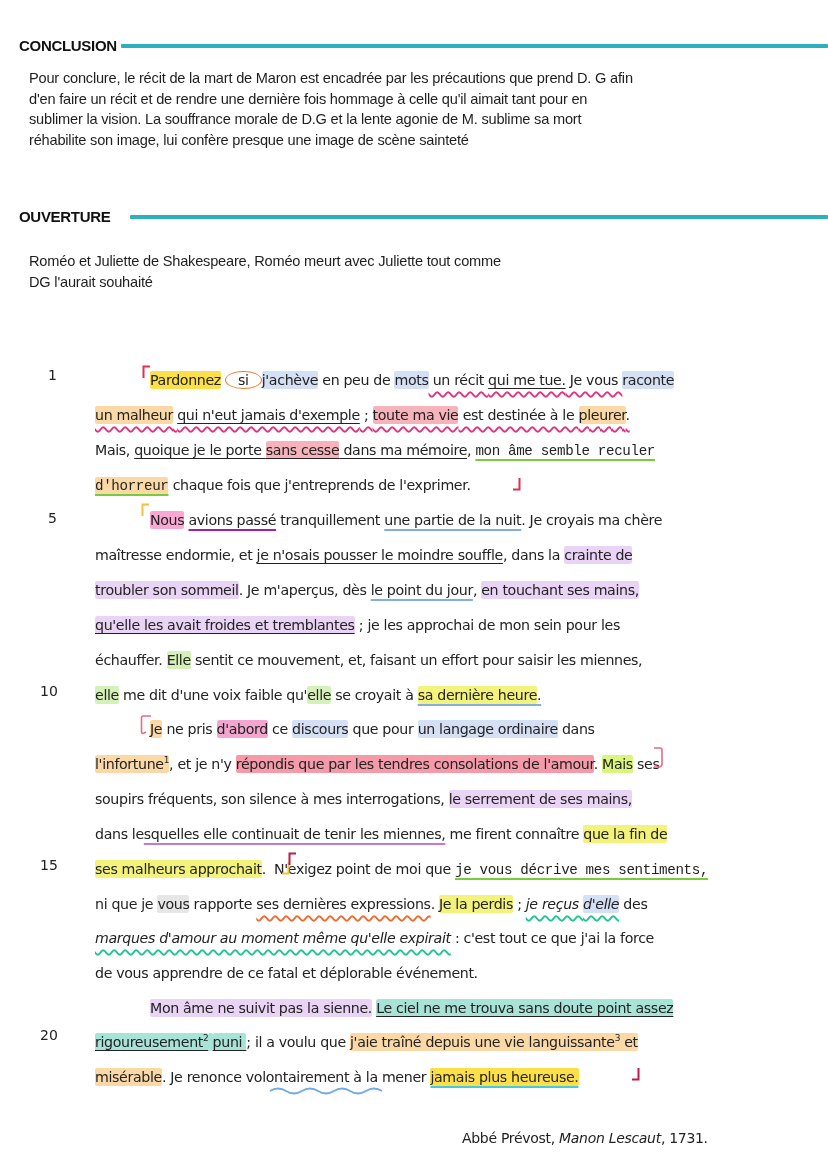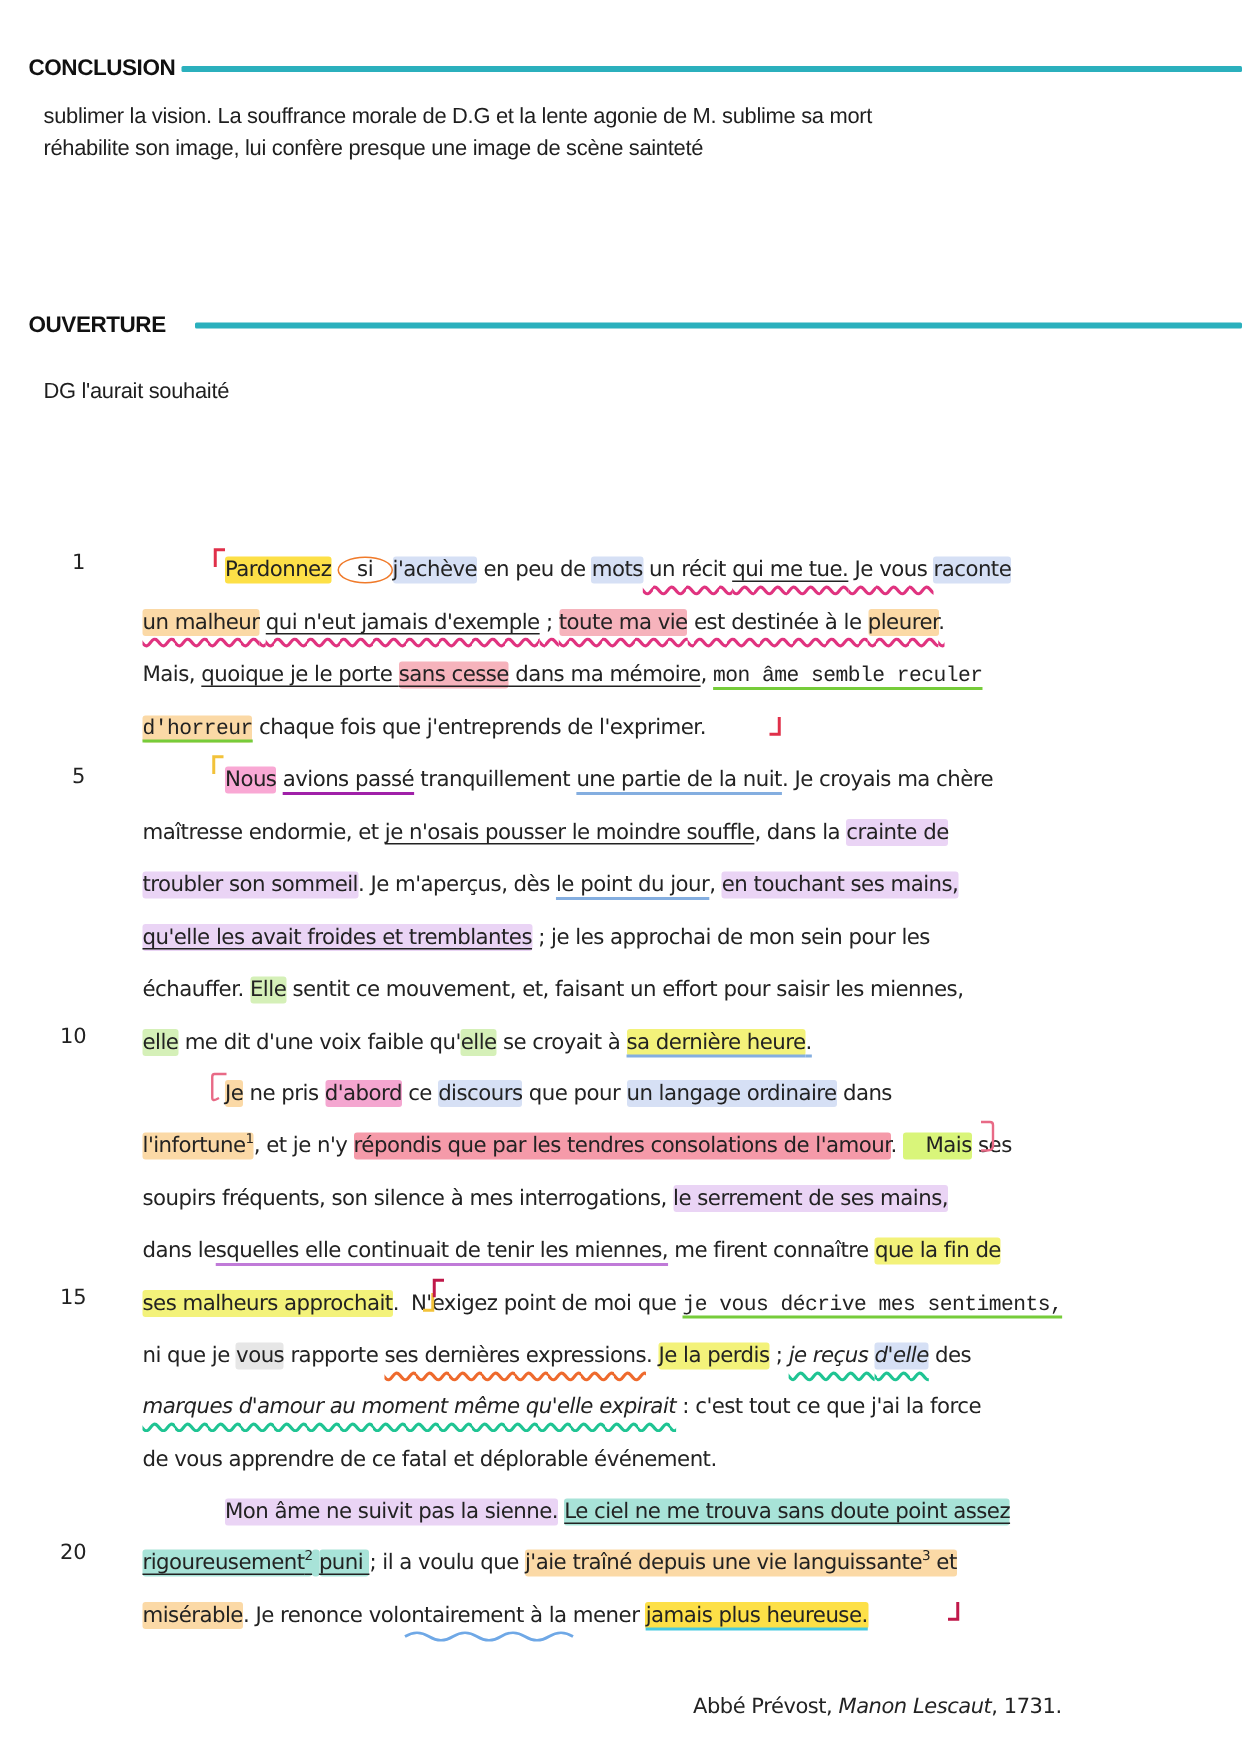--- a/index.html
+++ b/index.html
@@ -14,21 +14,21 @@
   .hl{padding:1px 0;border-radius:2px;}
   .hl-pink{background:#fde047;}
   .hl-magenta{background:#f4a6d0;}
   .hl-rose{background:#f6b3bc;}
   .hl-red{background:#f59aa9;}
   .hl-blue{background:#d6e0f5;}
   .hl-lightblue{background:#f9a8d4;text-align:right;}
   .hl-orange{background:#fbd9a6;}
   .hl-yellow{background:#f3f27a;text-align:center;}
   .hl-green{background:#d5f0b8;}
-  .hl-lime{background:#d9f57a;padding-left:15px;}
+  .hl-lime{background:#d9f57a;}
   .hl-lilac{background:#ead4f5;}
   .hl-teal{background:#a8e3d8;}
   .hl-grey{background:#e6e6e6;}
   .ul{text-decoration:underline;text-decoration-thickness:1px;text-underline-offset:3px;}
   .ul-green{text-decoration:underline;text-decoration-color:#76cc3a;text-decoration-thickness:2px;text-underline-offset:4px;font-family:Liberation Mono, monospace;}
   .ul-blue{text-decoration:underline;text-decoration-color:#84aee0;text-decoration-thickness:2px;text-underline-offset:4px;}
   .ul-purple{text-decoration:underline;text-decoration-color:#a020a8;text-decoration-thickness:2px;text-underline-offset:4px;}
   .ul-violet{text-decoration:underline;text-decoration-color:#c07ad8;text-decoration-thickness:2px;text-underline-offset:4px;}
   .ul-cyan{text-decoration:underline;text-decoration-color:#46c9e0;text-decoration-thickness:2px;text-underline-offset:4px;}
   .wave-pink{text-decoration:underline wavy #e0337f;text-decoration-thickness:1.5px;text-underline-offset:6px;}
@@ -42,29 +42,32 @@
   .credit i{font-style:italic;}
 </style>
 </head>
 <body>
 
 <div class="section-head" style="top:37px;">
   <span class="section-title">CONCLUSION</span>
   <span class="section-rule"></span>
 </div>
 <div class="note" style="top:68px;">
+  <p>Pour conclure, le récit de la mart de Maron est encadrée par les précautions que prend D. G afin</p>
+  <p>d'en faire un récit et de rendre une dernière fois hommage à celle qu'il aimait tant pour en</p>
   <p>sublimer la vision. La souffrance morale de D.G et la lente agonie de M. sublime sa mort</p>
   <p>réhabilite son image, lui confère presque une image de scène sainteté</p>
 </div>
 
 <div class="section-head" style="top:208px;">
   <span class="section-title">OUVERTURE</span>
   <span class="section-rule" style="margin-left:20px;"></span>
 </div>
 <div class="note" style="top:251px;">
+  <p>Roméo et Juliette de Shakespeare, Roméo meurt avec Juliette tout comme</p>
   <p>DG l'aurait souhaité</p>
 </div>
 
 <div>
 
   <span class="lnum" style="top:367px;left:48px;">1</span>
   <span class="lnum" style="top:510px;left:48px;">5</span>
   <span class="lnum" style="top:683px;">10</span>
   <span class="lnum" style="top:857px;">15</span>
   <span class="lnum" style="top:1027px;">20</span>

